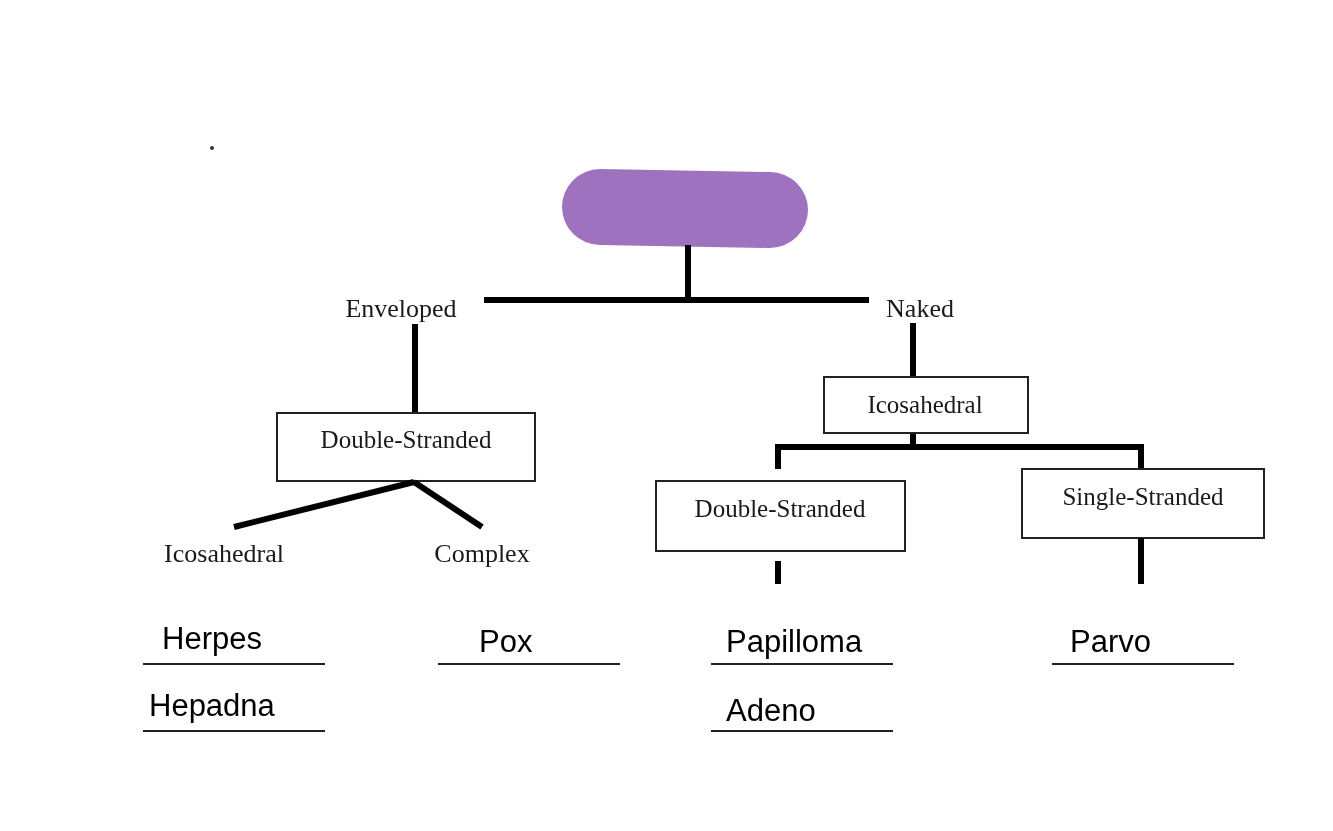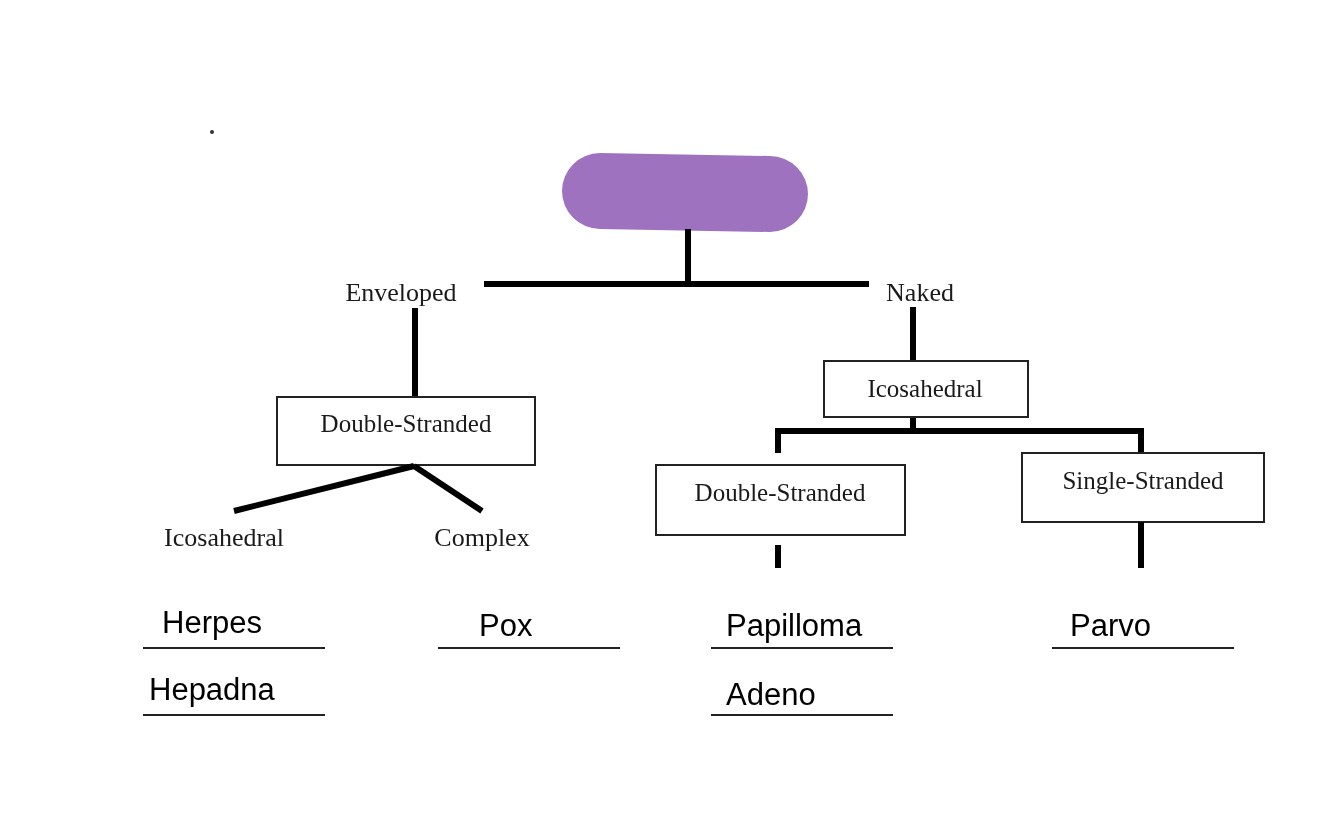--- a/index.html
+++ b/index.html
@@ -1,17 +1,17 @@
 <!DOCTYPE html>
 <html><head>
 <meta charset="utf-8">
 <style>
   html, body { margin: 0; padding: 0; background: #ffffff; }
   body { width: 1333px; height: 831px; position: relative; overflow: hidden; }
-  #stage { position: absolute; left: 0; top: 0; width: 1333px; height: 604px; }
+  #stage { position: absolute; left: 0; top: 16px; width: 1333px; height: 604px; }
   svg { position: absolute; left: 0; top: 0; }
   .serif { font-family: "Liberation Serif", "DejaVu Serif", serif; fill: #1a1a1a; }
   .sans { font-family: "Liberation Sans", "DejaVu Sans", sans-serif; fill: #000; }
   .label { font-size: 26px; }
   .box-label { font-size: 25px; }
   .answer { font-size: 31px; }
   .line { stroke: #000; stroke-width: 6; fill: none; stroke-linecap: butt; }
   .box { fill: #fff; stroke: #222; stroke-width: 2; }
   .underline { stroke: #222; stroke-width: 2; }
 </style>

